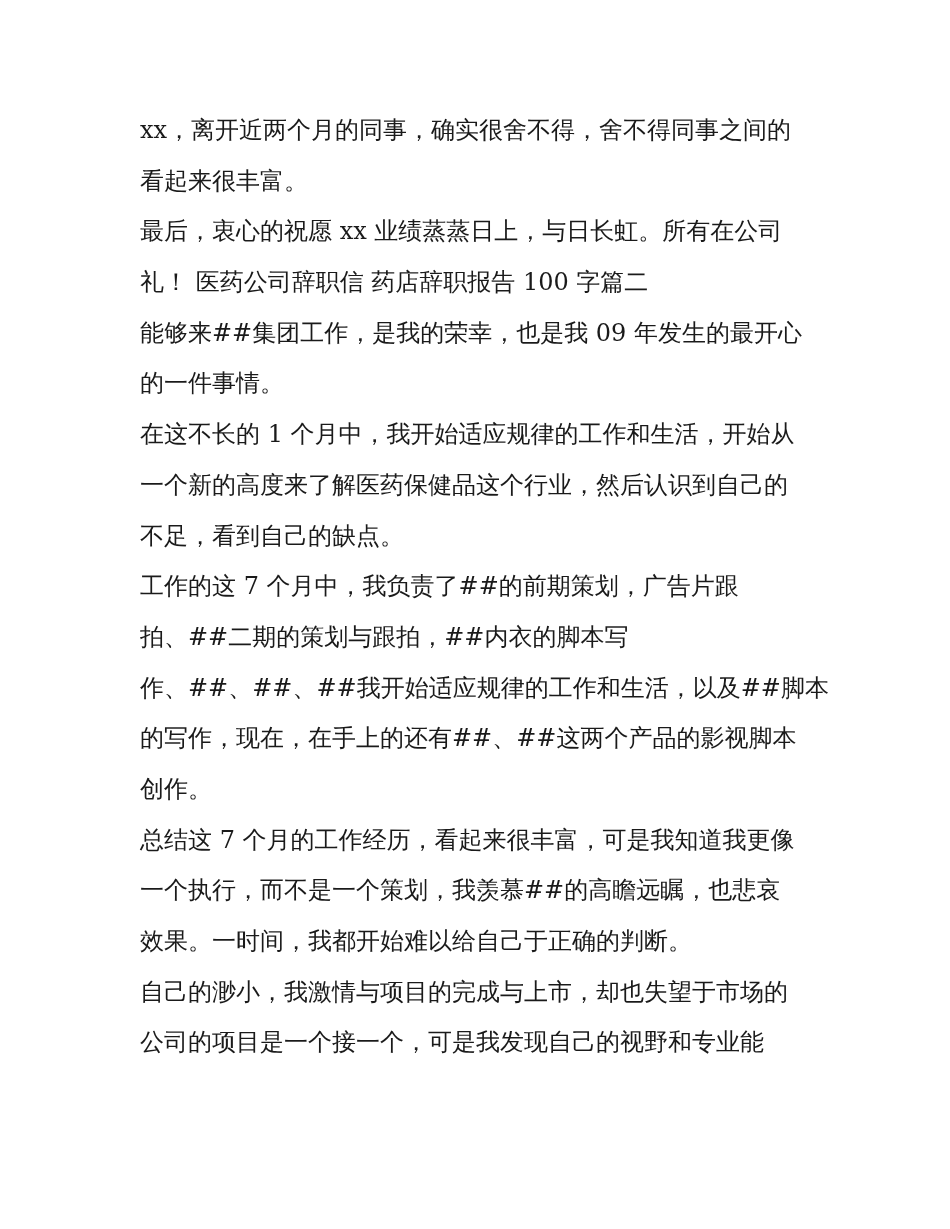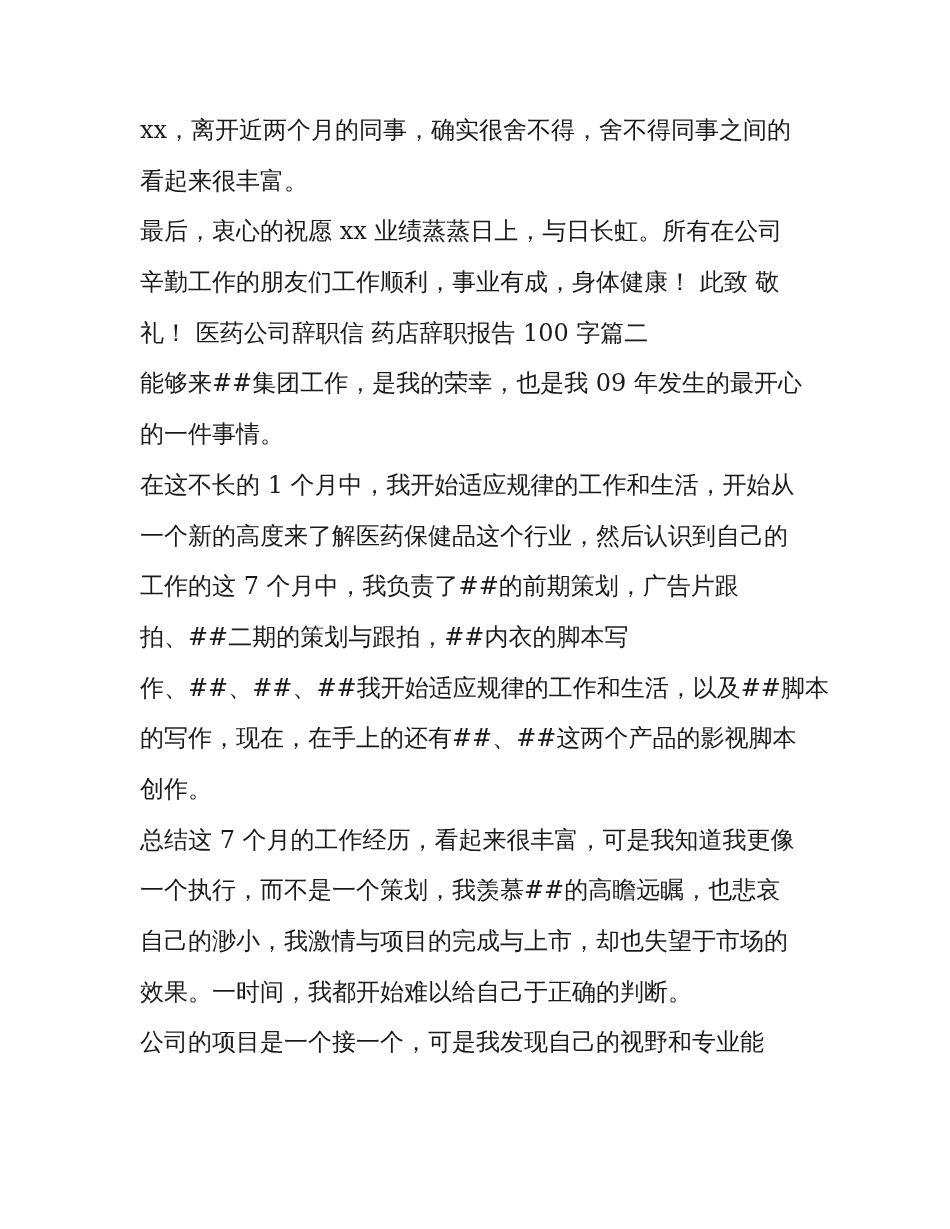--- a/index.html
+++ b/index.html
@@ -40,30 +40,30 @@
     }
   </style>
 </head>
 <body>
 
 <div class="page">
   <div class="content">
     <span class="line">xx，离开近两个月的同事，确实很舍不得，舍不得同事之间的</span>
     <span class="line">看起来很丰富。</span>
     <span class="line">最后，衷心的祝愿 xx 业绩蒸蒸日上，与日长虹。所有在公司</span>
-    <span class="line">辛勤工作的朋友们工作顺利，事业有成，身体健康！ 此致 敬</span>
     <span class="line">礼！ 医药公司辞职信 药店辞职报告 100 字篇二</span>
     <span class="line">能够来##集团工作，是我的荣幸，也是我 09 年发生的最开心</span>
     <span class="line">的一件事情。</span>
     <span class="line">在这不长的 1 个月中，我开始适应规律的工作和生活，开始从</span>
     <span class="line">一个新的高度来了解医药保健品这个行业，然后认识到自己的</span>
+    <span class="line">不足，看到自己的缺点。</span>
     <span class="line">工作的这 7 个月中，我负责了##的前期策划，广告片跟</span>
     <span class="line">拍、##二期的策划与跟拍，##内衣的脚本写</span>
     <span class="line">作、##、##、##我开始适应规律的工作和生活，以及##脚本</span>
     <span class="line">的写作，现在，在手上的还有##、##这两个产品的影视脚本</span>
     <span class="line">创作。</span>
     <span class="line">总结这 7 个月的工作经历，看起来很丰富，可是我知道我更像</span>
     <span class="line">一个执行，而不是一个策划，我羡慕##的高瞻远瞩，也悲哀</span>
+    <span class="line">效果。一时间，我都开始难以给自己于正确的判断。</span>
     <span class="line">自己的渺小，我激情与项目的完成与上市，却也失望于市场的</span>
-    <span class="line">效果。一时间，我都开始难以给自己于正确的判断。</span>
     <span class="line">公司的项目是一个接一个，可是我发现自己的视野和专业能</span>
   </div>
 </div>
 
 </body></html>

